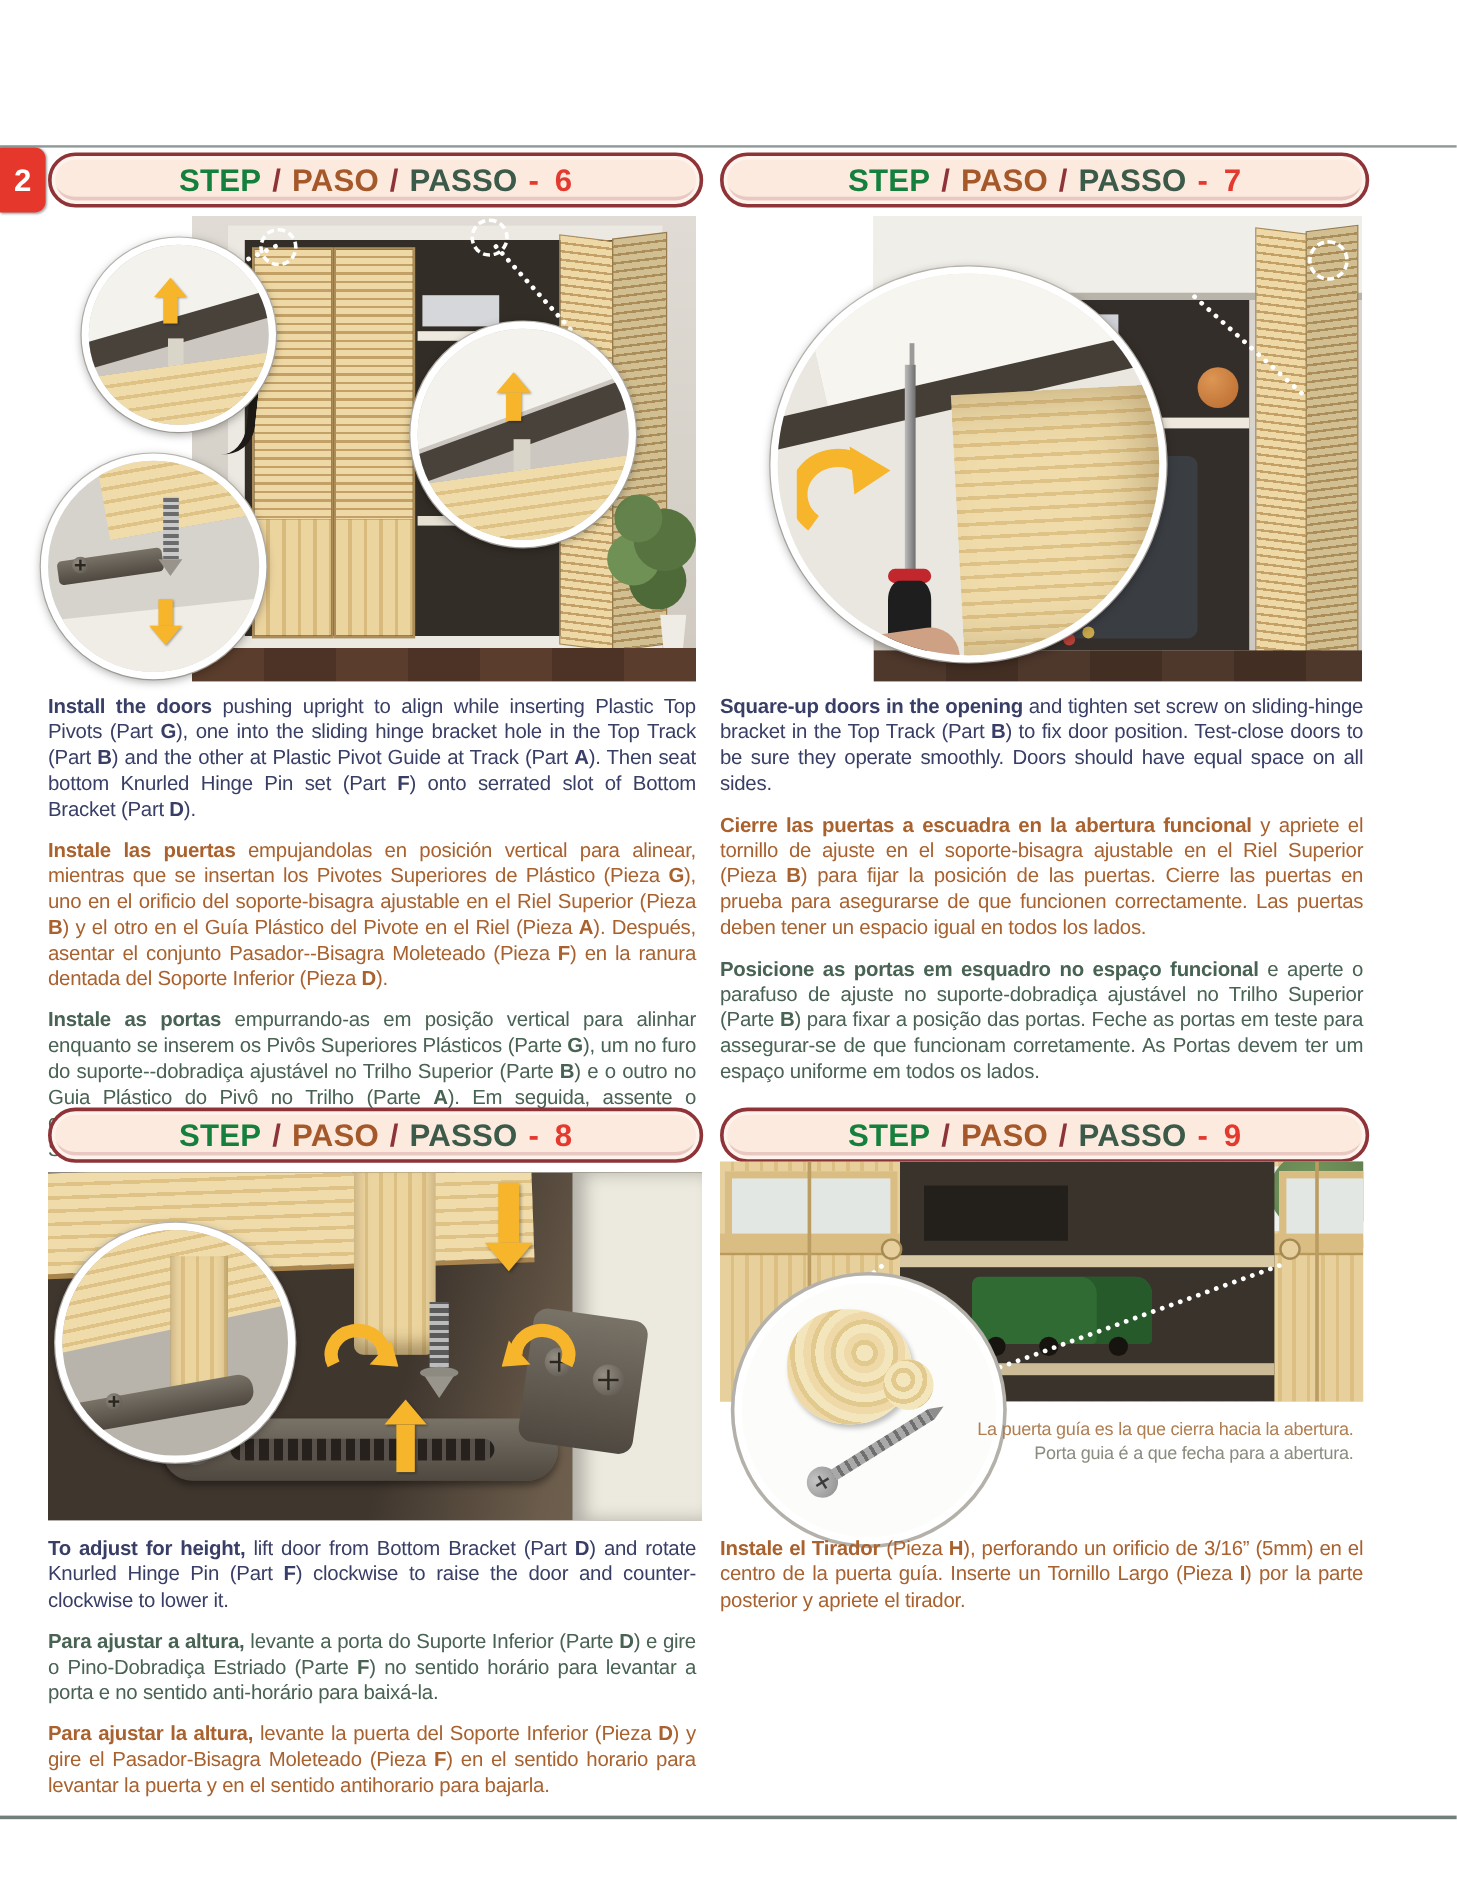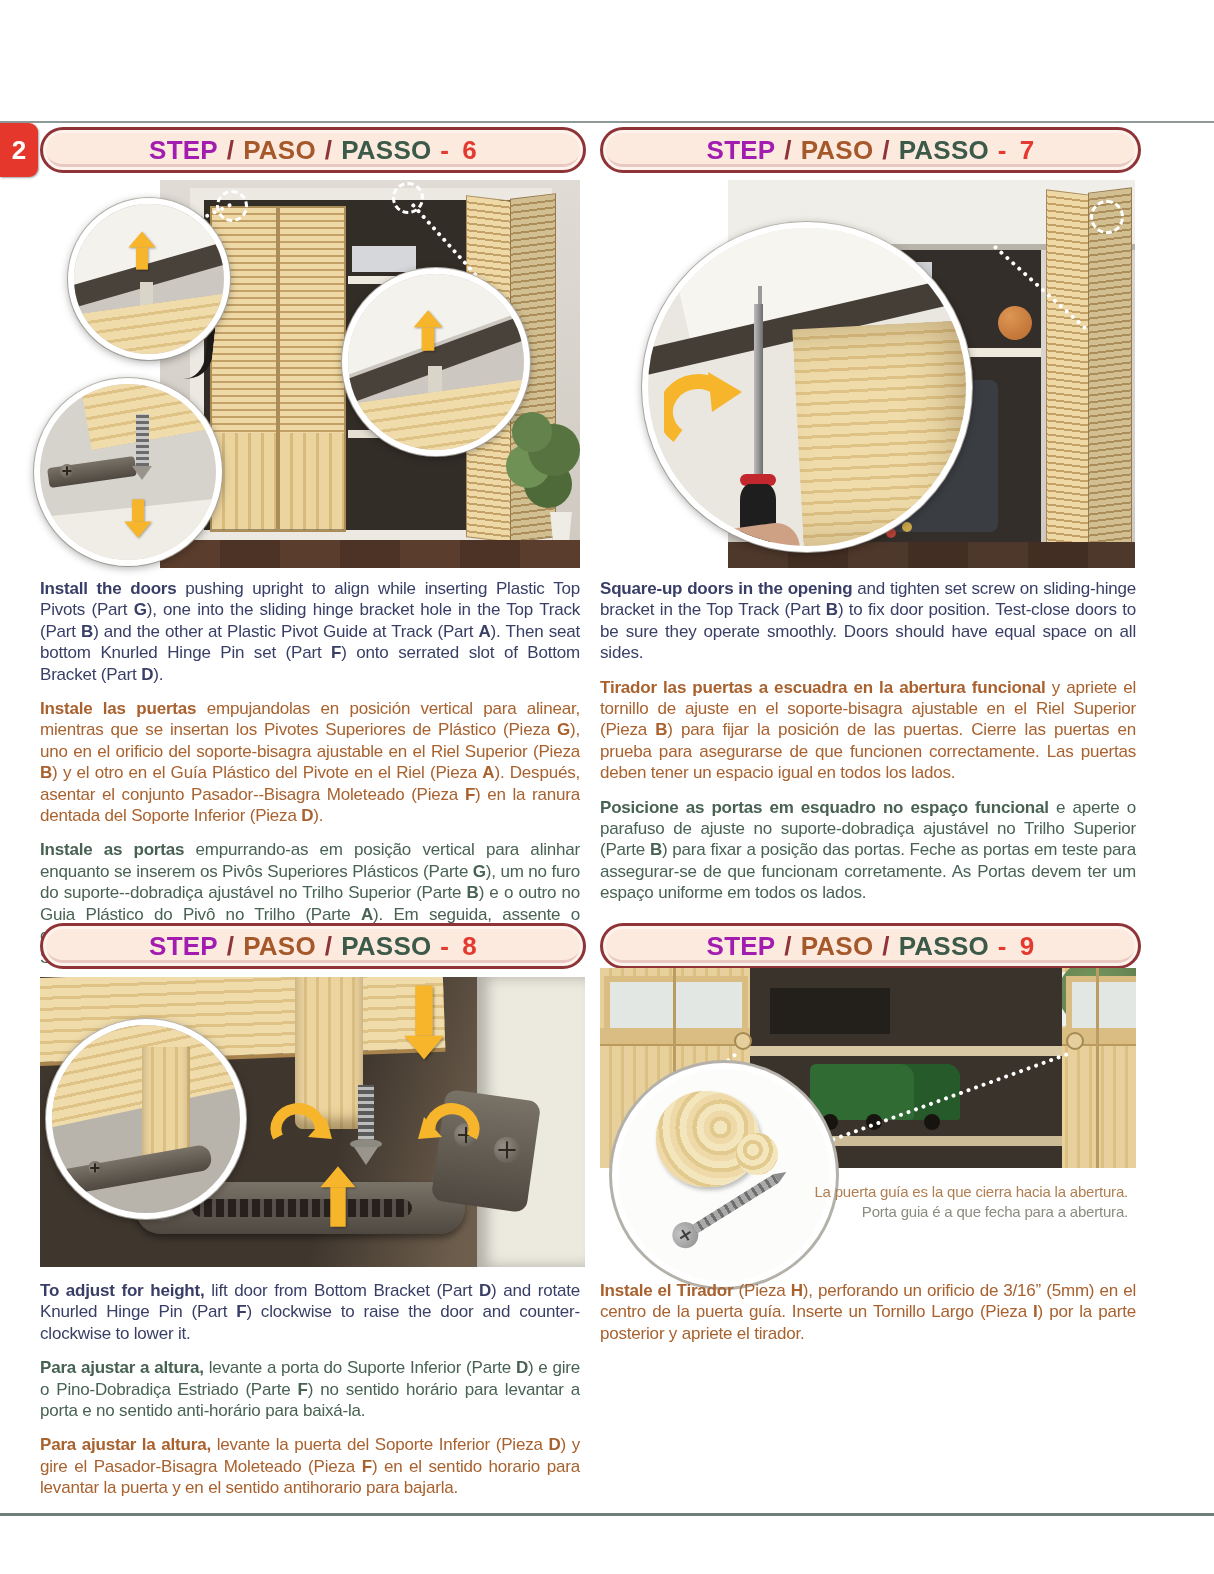--- a/index.html
+++ b/index.html
@@ -16,21 +16,21 @@
     border-radius:0 9px 9px 0;color:#fff;font-weight:bold;font-size:26px;
     display:flex;align-items:center;justify-content:center;box-shadow:1px 1px 2px rgba(0,0,0,.35);
   }
   
   .step-header{
     position:absolute;height:40px;background:#fceade;border:3px solid #8e3438;border-radius:24px;
     display:flex;align-items:center;justify-content:center;gap:9px;
     font-weight:bold;font-size:26px;letter-spacing:.2px;
     box-shadow:inset 0 0 0 3px #fdf3ec, inset 0 -6px 0 rgba(142,52,56,.18);
   }
-  .h-en{color:#a21caf}.h-es{color:#a5592b}.h-pt{color:#3c5a49}
+  .h-en{color:#15803d}.h-es{color:#a5592b}.h-pt{color:#3c5a49}
   .h-sep{color:#8e3438}.h-dash{color:#e4392e}.h-num{color:#e4392e;margin-left:4px}
   
   .textcol{position:absolute}
   .para{margin:0 0 13px 0;text-align:justify;font-size:17px;line-height:1.26;letter-spacing:-0.2px}
   .para b{font-weight:bold}
   .para.en{color:#383e66}
   .para.es{color:#a9612e}
   .para.pt{color:#486253}
   
   .inset{position:absolute;border-radius:50%;border:6px solid #fff;overflow:hidden;
@@ -181,21 +181,21 @@
 </div>
 
 <div class="textcol" style="left:40px;top:578px;width:540px">
   <p class="para en"><b>Install the doors</b> pushing upright to align while inserting Plastic Top Pivots (Part <b>G</b>), one into the sliding hinge bracket hole in the Top Track (Part <b>B</b>) and the other at Plastic Pivot Guide at Track (Part <b>A</b>). Then seat bottom Knurled Hinge Pin set (Part <b>F</b>) onto serrated slot of Bottom Bracket (Part <b>D</b>).</p>
   <p class="para es"><b>Instale las puertas</b> empujandolas en posición vertical para alinear, mientras que se insertan los Pivotes Superiores de Plástico (Pieza <b>G</b>), uno en el orificio del soporte-bisagra ajustable en el Riel Superior (Pieza <b>B</b>) y el otro en el Guía Plástico del Pivote en el Riel (Pieza <b>A</b>). Después, asentar el conjunto Pasador--Bisagra Moleteado (Pieza <b>F</b>) en la ranura dentada del Soporte Inferior (Pieza <b>D</b>).</p>
   <p class="para pt"><b>Instale as portas</b> empurrando-as em posição vertical para alinhar enquanto se inserem os Pivôs Superiores Plásticos (Parte <b>G</b>), um no furo do suporte--dobradiça ajustável no Trilho Superior (Parte <b>B</b>) e o outro no Guia Plástico do Pivô no Trilho (Parte <b>A</b>). Em seguida, assente o conjunto Pino-Dobradiça Estriado (Parte <b>F</b>) na ranhura serrilhada do Suporte Inferior (Parte <b>D</b>).</p>
 </div>
 
 <div class="textcol" style="left:600px;top:578px;width:536px">
   <p class="para en"><b>Square-up doors in the opening</b> and tighten set screw on sliding-hinge bracket in the Top Track (Part <b>B</b>) to fix door position. Test-close doors to be sure they operate smoothly. Doors should have equal space on all sides.</p>
-  <p class="para es"><b>Tirador las puertas a escuadra en la abertura funcional</b> y apriete el tornillo de ajuste en el soporte-bisagra ajustable en el Riel Superior (Pieza <b>B</b>) para fijar la posición de las puertas. Cierre las puertas en prueba para asegurarse de que funcionen correctamente. Las puertas deben tener un espacio igual en todos los lados.</p>
+  <p class="para es"><b>Cierre las puertas a escuadra en la abertura funcional</b> y apriete el tornillo de ajuste en el soporte-bisagra ajustable en el Riel Superior (Pieza <b>B</b>) para fijar la posición de las puertas. Cierre las puertas en prueba para asegurarse de que funcionen correctamente. Las puertas deben tener un espacio igual en todos los lados.</p>
   <p class="para pt"><b>Posicione as portas em esquadro no espaço funcional</b> e aperte o parafuso de ajuste no suporte-dobradiça ajustável no Trilho Superior (Parte <b>B</b>) para fixar a posição das portas. Feche as portas em teste para assegurar-se de que funcionam corretamente. As Portas devem ter um espaço uniforme em todos os lados.</p>
 </div>
 
 <div class="step-header" style="left:40px;top:923px;width:540px">
   <span class="h-en">STEP</span>
   <span class="h-sep">/</span>
   <span class="h-es">PASO</span>
   <span class="h-sep">/</span>
   <span class="h-pt">PASSO</span>
   <span class="h-dash">-</span>

